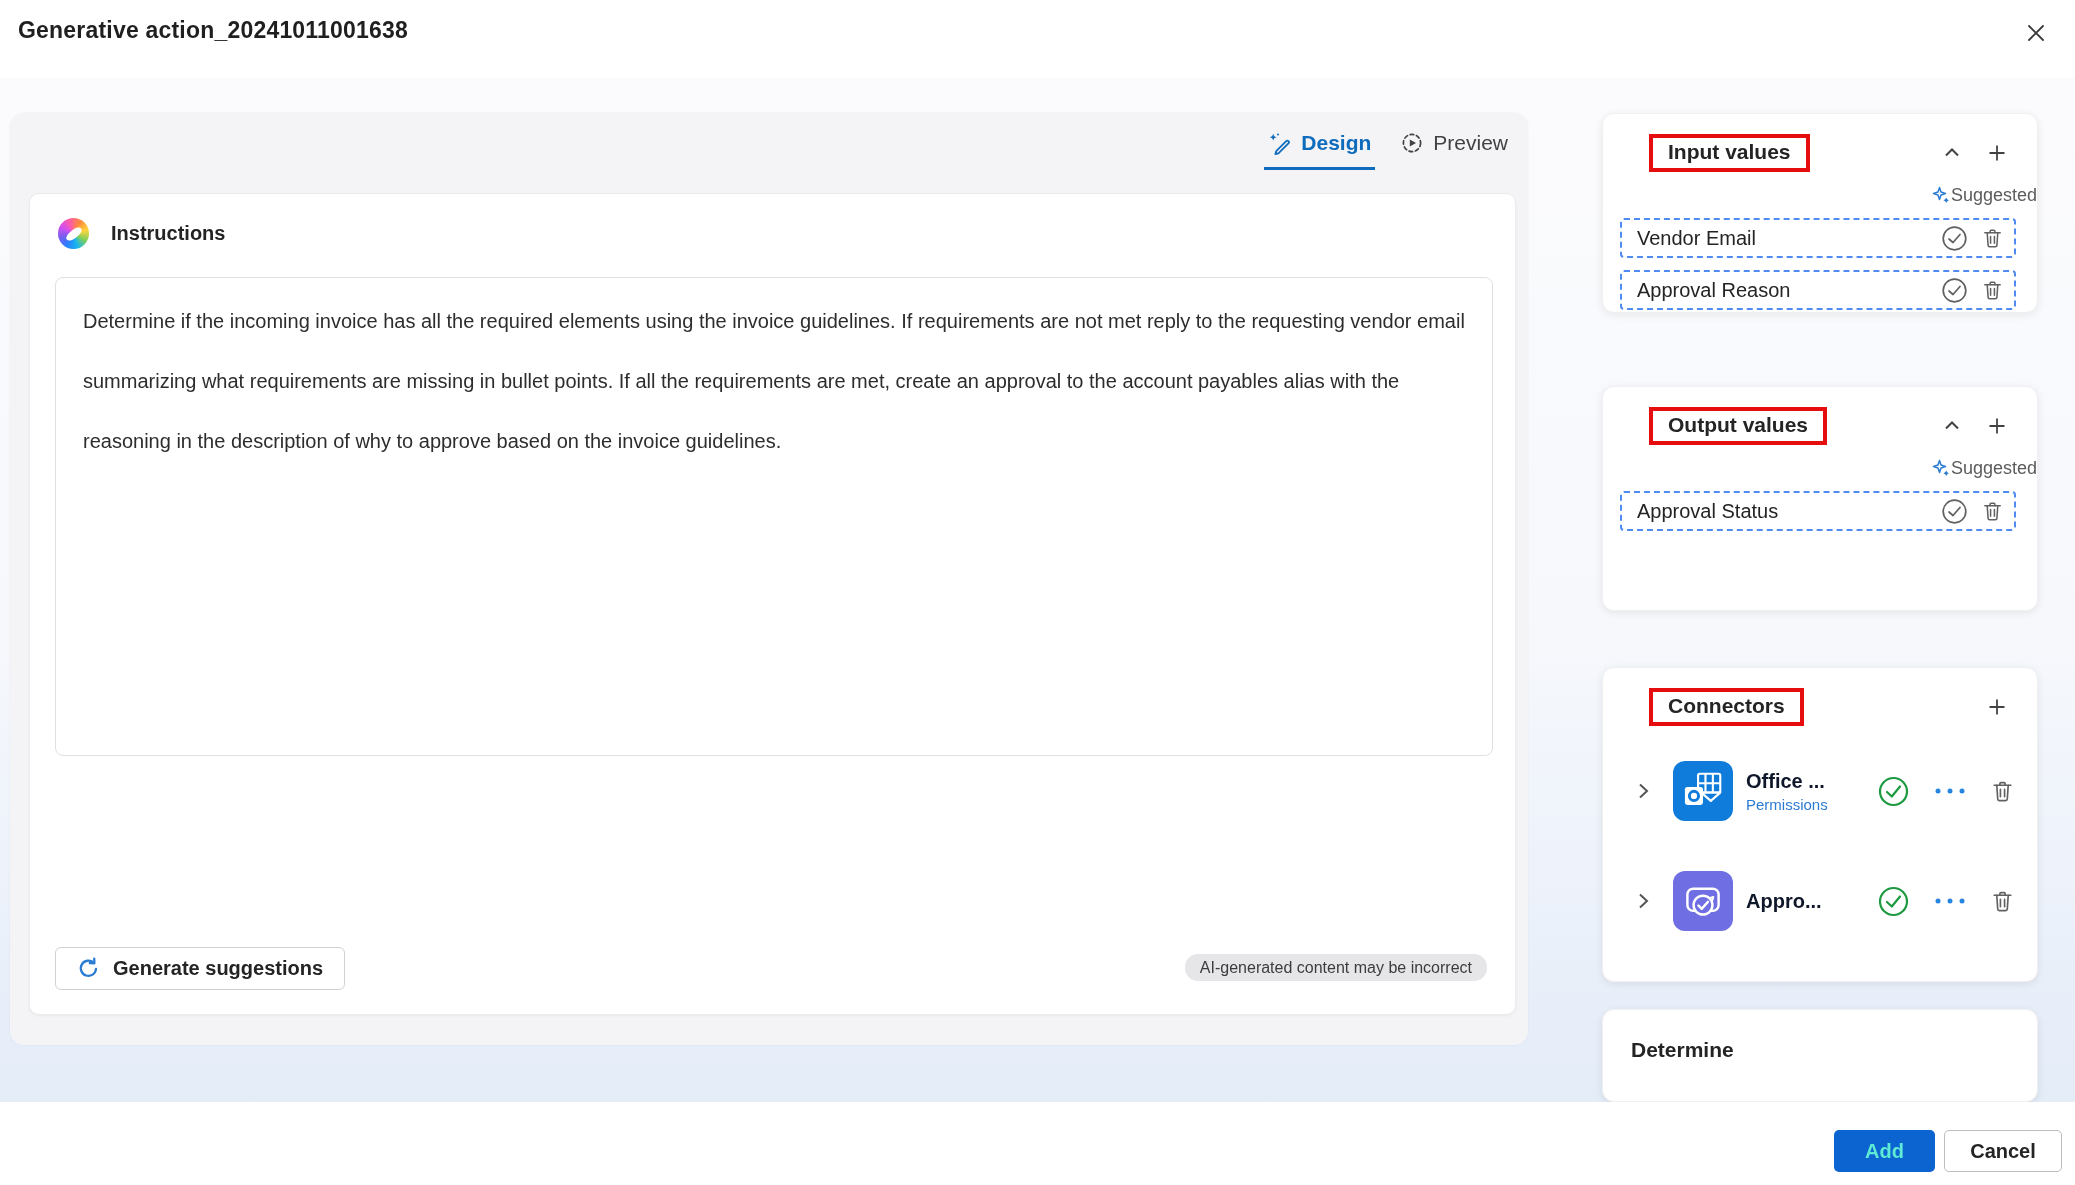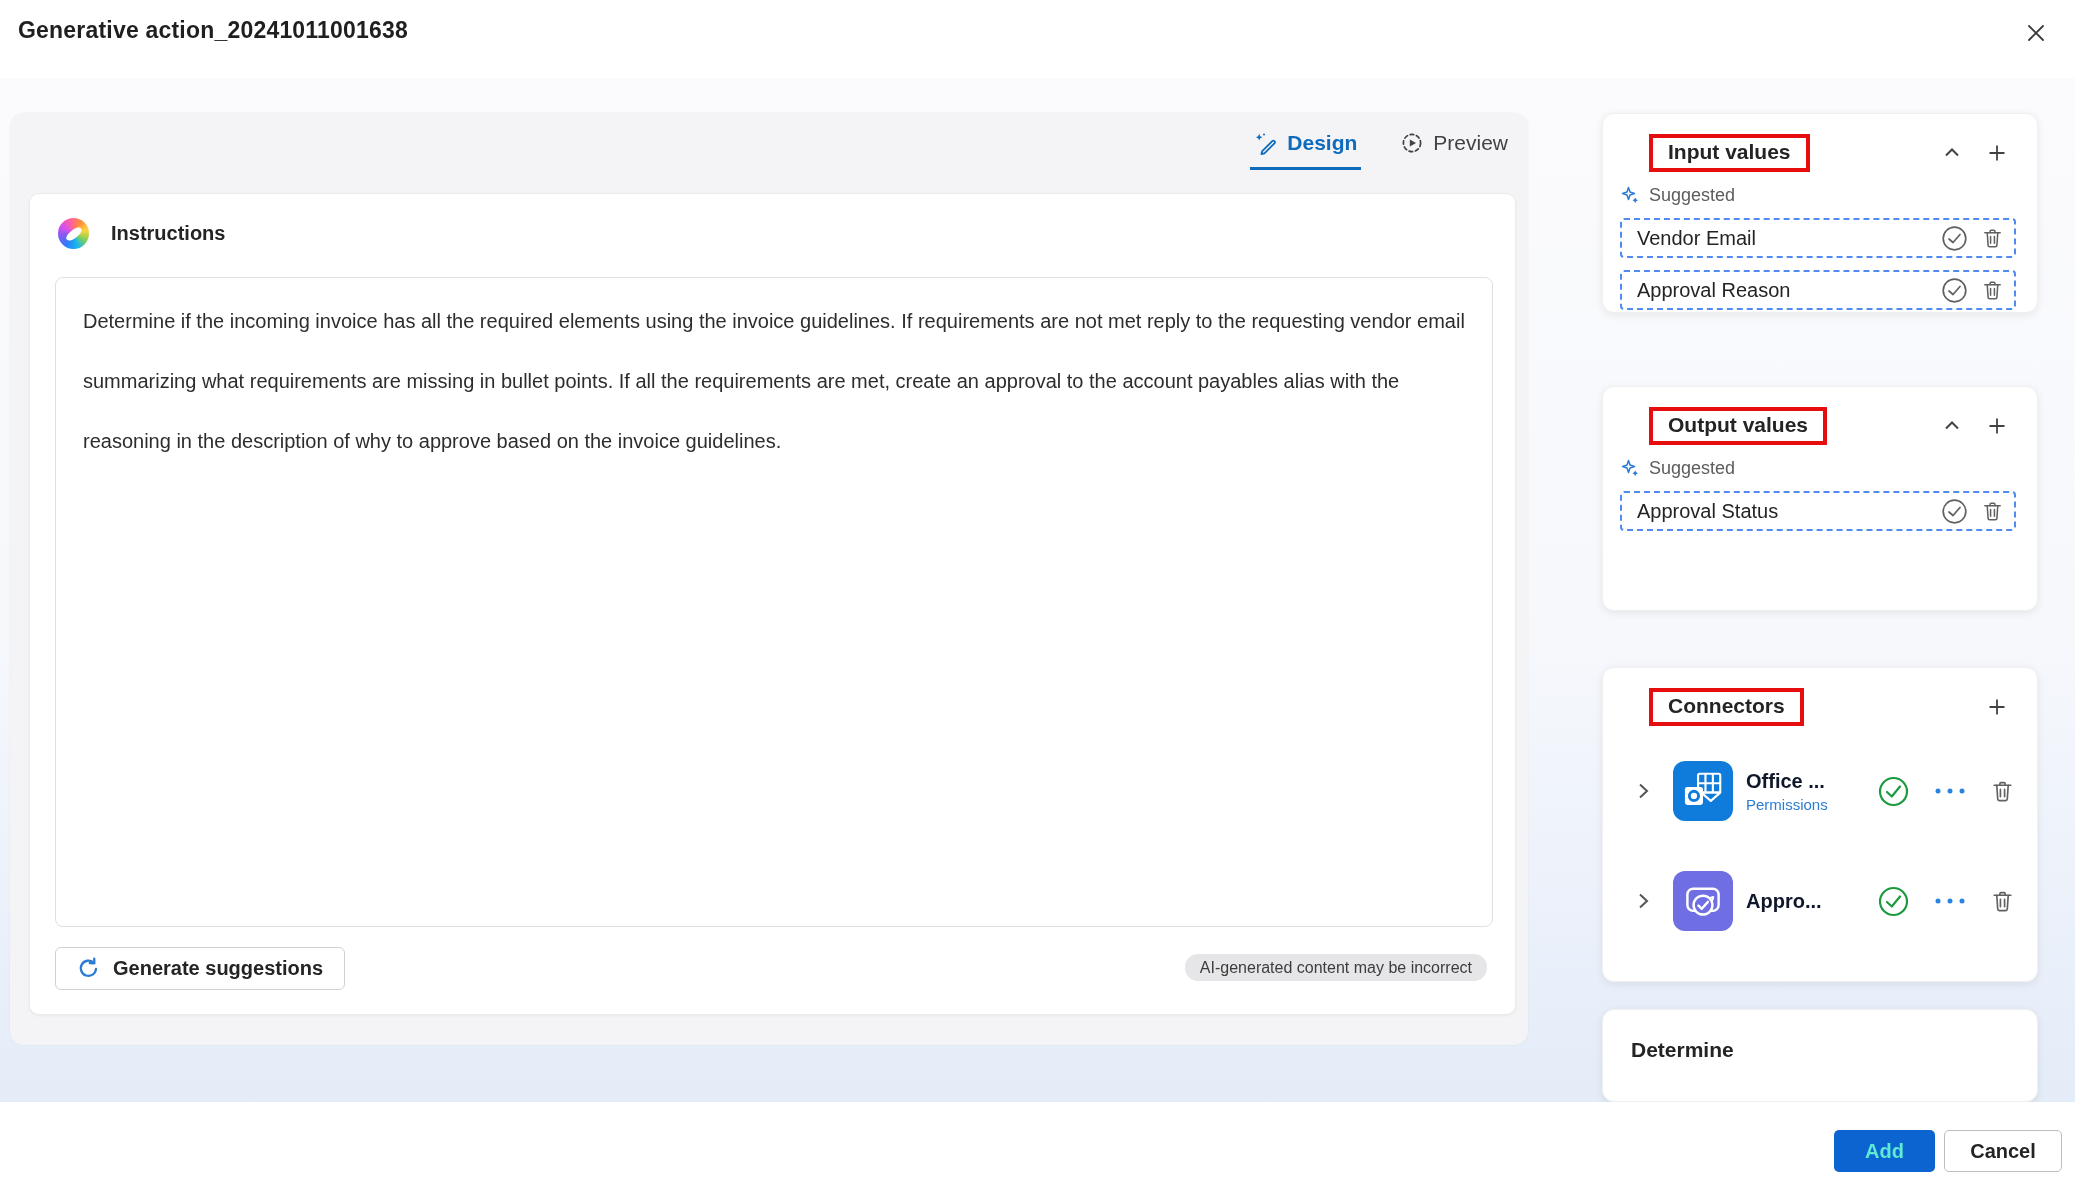--- a/index.html
+++ b/index.html
@@ -19,33 +19,33 @@
   .close-btn { position:absolute; top:12px; right:18px; width:42px; height:42px; display:flex; align-items:center; justify-content:center; background:transparent; border:none; cursor:pointer; }
 
   
   .content { position:absolute; top:78px; left:0; width:2075px; height:1024px;
     background: linear-gradient(180deg,#fbfbfd 0%, #f6f8fc 55%, #eaf0fa 85%, #e4ecf8 100%); }
 
   .main-panel { position:absolute; left:10px; top:35px; width:1518px; height:932px;
     background:#f4f4f6; border-radius:14px; box-shadow: 0 0 0 1px rgba(0,0,0,0.02); }
 
   
-  .tabs { position:absolute; top:16px; right:16px; display:flex; gap:36px; align-items:flex-start; }
+  .tabs { position:absolute; top:16px; right:16px; display:flex; gap:22px; align-items:flex-start; }
   .tab { display:flex; align-items:center; gap:10px; font-size:21px; color:#424242; padding:2px 4px 12px 4px; cursor:pointer; border-bottom:3px solid transparent; }
   .tab.active { color:#0f6cbd; font-weight:700; border-bottom-color:#0f6cbd; }
 
   
   .inst-card { position:absolute; left:19px; top:80px; width:1487px; height:822px;
     background:#fff; border:1px solid #ececec; border-radius:10px; box-shadow:0 1px 3px rgba(0,0,0,.05); }
   .inst-head { position:absolute; left:28px; top:24px; display:flex; align-items:center; gap:22px; font-size:20px; font-weight:700; color:#242424; }
   .copilot-logo { width:31px; height:31px; border-radius:50%; position:relative;
     background: conic-gradient(from 210deg, #2a7fff, #7a5cf0, #d44ff0, #ff5fa0, #ff8a3d, #ffd43d, #7fd05a, #19b4f0, #2a7fff); }
   .copilot-logo::after { content:""; position:absolute; left:21%; top:38%; width:58%; height:26%;
     background:#fff; border-radius:45%; transform:rotate(-38deg); }
-  .inst-text { position:absolute; left:25px; top:83px; width:1438px; height:650px;
+  .inst-text { position:absolute; left:25px; top:83px; width:1438px; height:479px;
     background:#fff; border:1px solid #e0e0e0; border-radius:8px; padding:13px 27px;
     font-size:20px; line-height:60px; color:#2d2d2d; overflow:hidden; cursor:text; }
   .gen-btn { position:absolute; left:25px; bottom:24px; height:43px; display:flex; align-items:center; gap:13px;
     padding:0 21px; background:#fff; border:1px solid #d1d1d1; border-radius:6px;
     font-family:"Liberation Sans",sans-serif; font-size:20px; font-weight:700; color:#242424; cursor:pointer; }
   .ai-badge { position:absolute; right:28px; bottom:33px; height:27px; line-height:27px; padding:0 15px;
     background:#e6e6e8; border-radius:13px; font-size:16px; color:#3c3c3c;text-align:right; }
 
   
   .scard { position:absolute; left:1602px; width:436px; background:#fff; border:1px solid #f0f0f0;
@@ -54,21 +54,21 @@
   .sc-output { top:308px; height:225px; }
   .sc-conn   { top:589px; height:315px; }
   .sc-refs   { top:931px; height:93px; }
 
   .sc-head { display:flex; align-items:center; margin:20px 26px 0 0; height:38px;padding-left:48px; }
   .red-annot { display:inline-block; margin-left:-2px; border:4px solid #e50d0d; padding:2px 15px 4px 15px; }
   .card-title { font-size:21px; font-weight:700; color:#242424; white-space:nowrap; }
   .head-icons { margin-left:auto; display:flex; align-items:center; gap:17px; }
   .ic-btn { width:28px; height:28px; display:flex; align-items:center; justify-content:center; background:transparent; border:none; cursor:pointer; }
 
-  .sugg { display:flex; align-items:center; gap:9px; margin:13px 0 0 18px; font-size:18px; color:#5c5c5c; }
+  .sugg { display:flex; align-items:center; gap:0; margin:13px 0 0 18px; font-size:18px; color:#5c5c5c;justify-content:flex-end; }
 
   .vrow { display:flex; align-items:center; width:396px; height:40px; margin:12px 0 0 17px;
     border:2px dashed #4f8bf0; border-radius:4px; background:#fff; padding:0 10px 0 15px;
     font-size:20px; color:#242424; cursor:pointer; }
   .vrow:first-of-type { margin-top:16px; }
   .vrow .ric { margin-left:auto; display:flex; align-items:center; gap:13px; }
 
   
   .conn-row { display:flex; align-items:center; height:62px; margin:34px 22px 0 26px; }
   .conn-row + .conn-row { margin-top:48px; }

